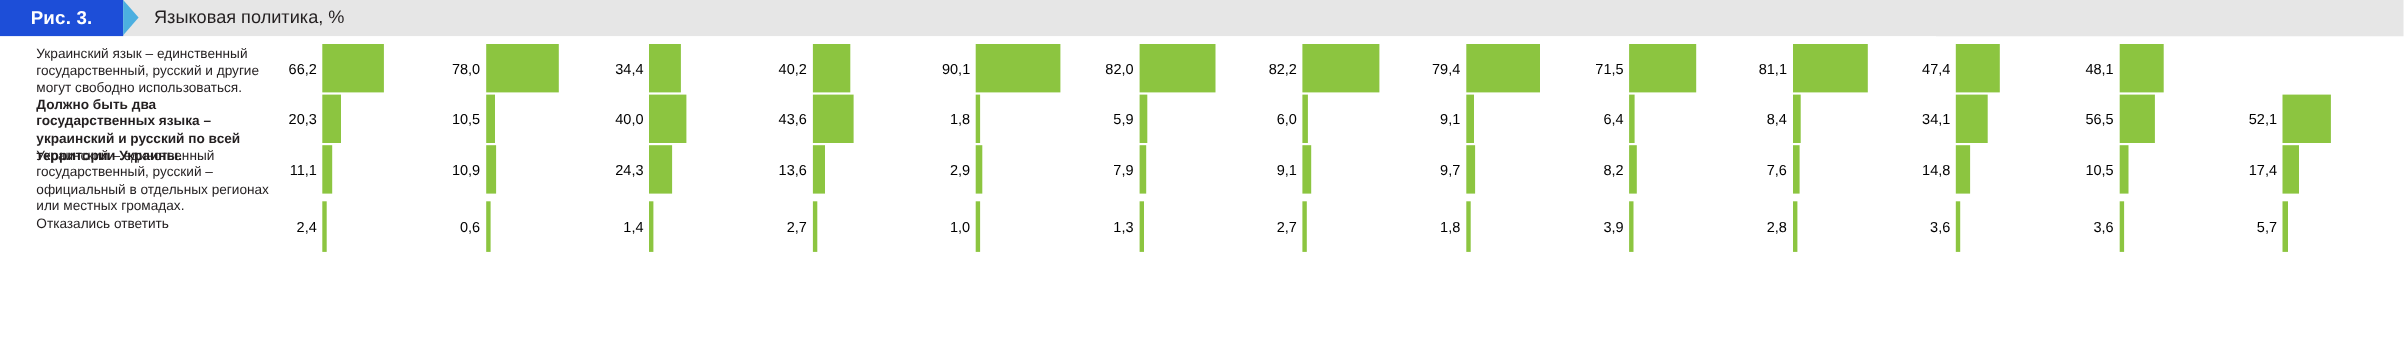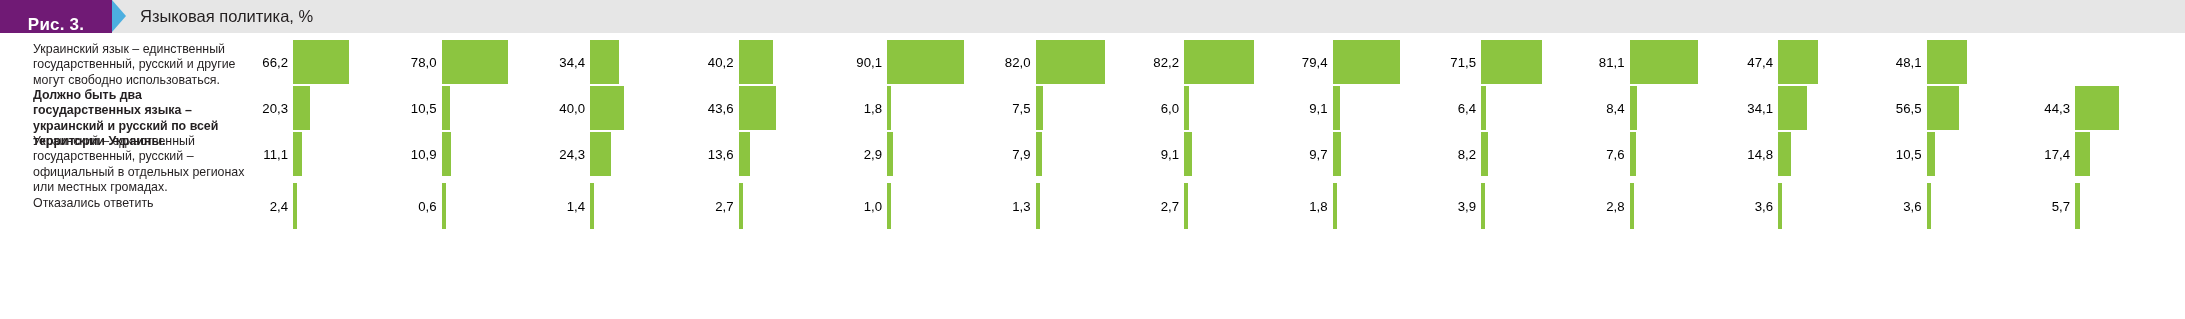--- a/index.html
+++ b/index.html
@@ -29,23 +29,23 @@
     width: 2185px;
     height: 33px;
     background: #e6e6e6;
   }
   .fig-tab {
     position: absolute;
     left: 0;
     top: 0;
     width: 112px;
     height: 33px;
-    background: #701a75;
+    background: #1d4ed8;
     display: flex;
-    align-items: flex-end;
+    align-items: center;
     justify-content: center;
   }
   .fig-tab-label {
     color: #ffffff;
     font-size: 17px;
     font-weight: bold;
     letter-spacing: 0.2px;
     line-height: 1;
     white-space: nowrap;
   }
@@ -265,21 +265,21 @@
             <div class="cell-value">1,0</div>
             <div class="cell-bar" style="width: 4px; background: rgb(140, 197, 64);"></div>
           </div>
         </div>
         <div class="col" style="left: 742.5px;">
           <div class="cell c0">
             <div class="cell-value">82,0</div>
             <div class="cell-bar" style="width: 69.7px; background: rgb(140, 197, 64);"></div>
           </div>
           <div class="cell c1">
-            <div class="cell-value">7,5</div>
+            <div class="cell-value">5,9</div>
             <div class="cell-bar" style="width: 7.48px; background: rgb(140, 197, 64);"></div>
           </div>
           <div class="cell c2">
             <div class="cell-value">7,9</div>
             <div class="cell-bar" style="width: 6.715px; background: rgb(140, 197, 64);"></div>
           </div>
           <div class="cell c3">
             <div class="cell-value">1,3</div>
             <div class="cell-bar" style="width: 4px; background: rgb(140, 197, 64);"></div>
           </div>
@@ -387,21 +387,21 @@
             <div class="cell-value">10,5</div>
             <div class="cell-bar" style="width: 8.925px; background: rgb(140, 197, 64);"></div>
           </div>
           <div class="cell c3">
             <div class="cell-value">3,6</div>
             <div class="cell-bar" style="width: 4px; background: rgb(140, 197, 64);"></div>
           </div>
         </div>
         <div class="col" style="left: 1782px;">
           <div class="cell c1">
-            <div class="cell-value">44,3</div>
+            <div class="cell-value">52,1</div>
             <div class="cell-bar" style="width: 44.285px; background: rgb(140, 197, 64);"></div>
           </div>
           <div class="cell c2">
             <div class="cell-value">17,4</div>
             <div class="cell-bar" style="width: 14.79px; background: rgb(140, 197, 64);"></div>
           </div>
           <div class="cell c3">
             <div class="cell-value">5,7</div>
             <div class="cell-bar" style="width: 4.845px; background: rgb(140, 197, 64);"></div>
           </div>

